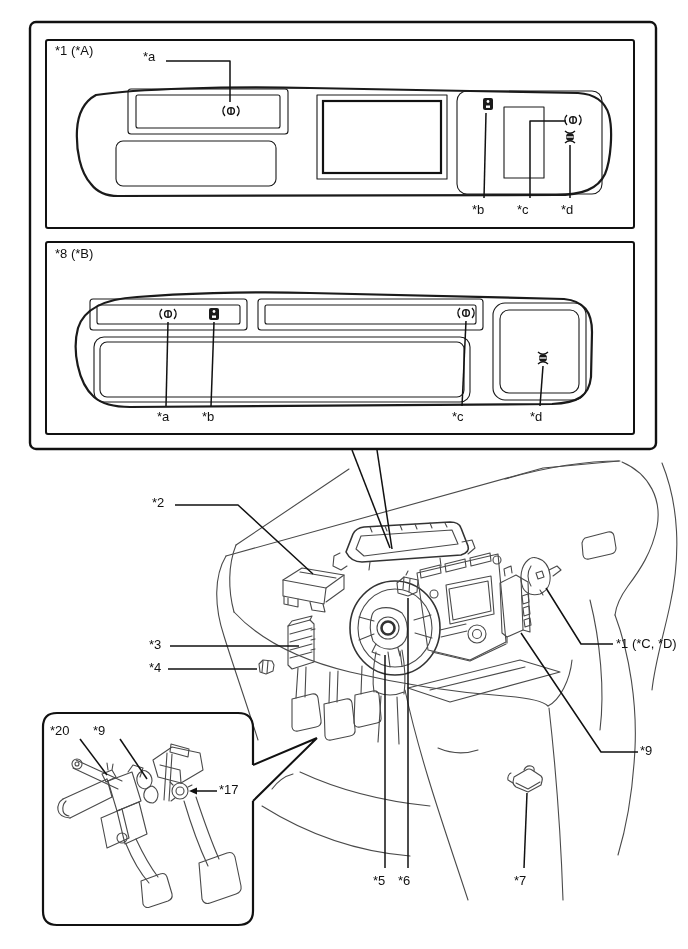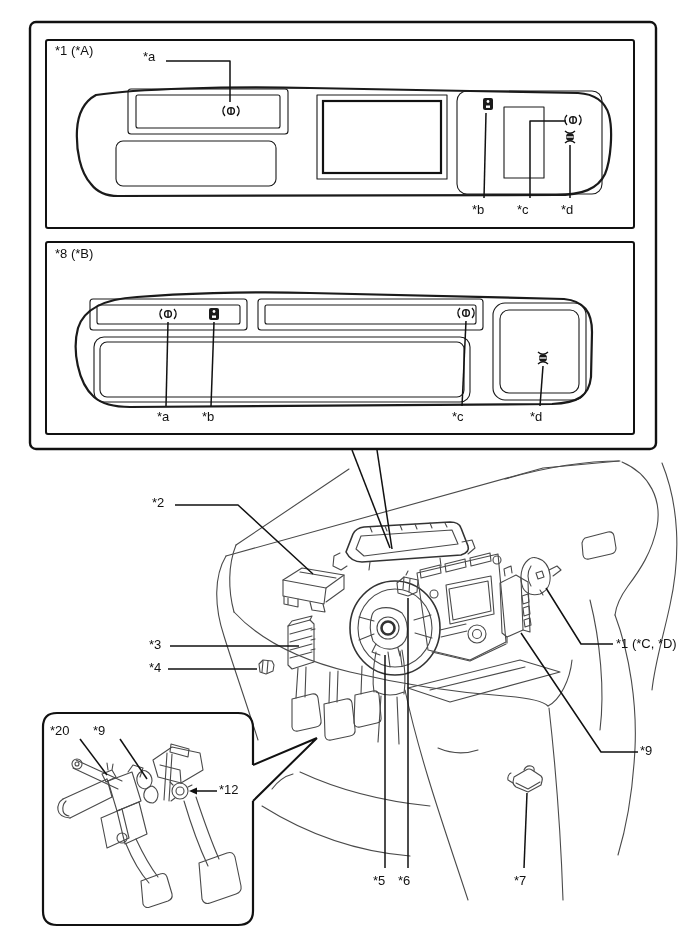--- a/index.html
+++ b/index.html
@@ -303,15 +303,15 @@
 <div class="lbl" style="left:152px;top:496px">*2</div>
 <div class="lbl" style="left:149px;top:638px">*3</div>
 <div class="lbl" style="left:149px;top:661px">*4</div>
 <div class="lbl" style="left:373px;top:874px">*5</div>
 <div class="lbl" style="left:398px;top:874px">*6</div>
 <div class="lbl" style="left:514px;top:874px">*7</div>
 <div class="lbl" style="left:616px;top:637px">*1 (*C, *D)</div>
 <div class="lbl" style="left:640px;top:744px">*9</div>
 <div class="lbl" style="left:50px;top:724px">*20</div>
 <div class="lbl" style="left:93px;top:724px">*9</div>
-<div class="lbl" style="left:219px;top:783px">*12</div>
+<div class="lbl" style="left:219px;top:783px">*17</div>
 
 </div>
 
 </body></html>

